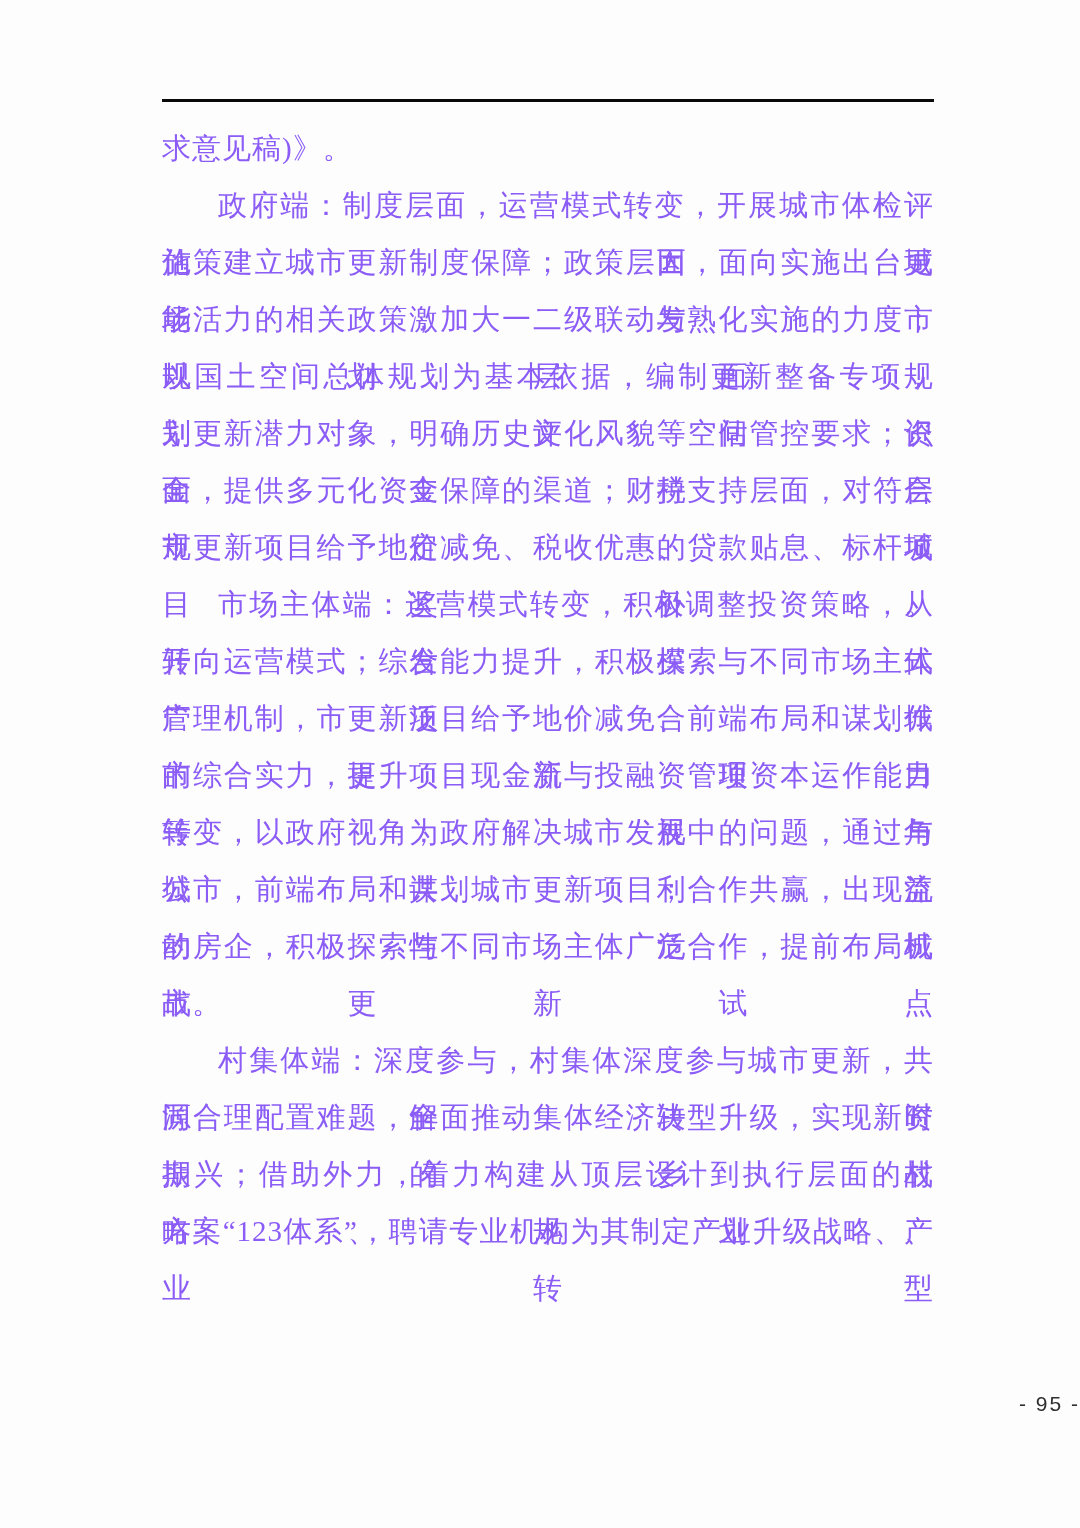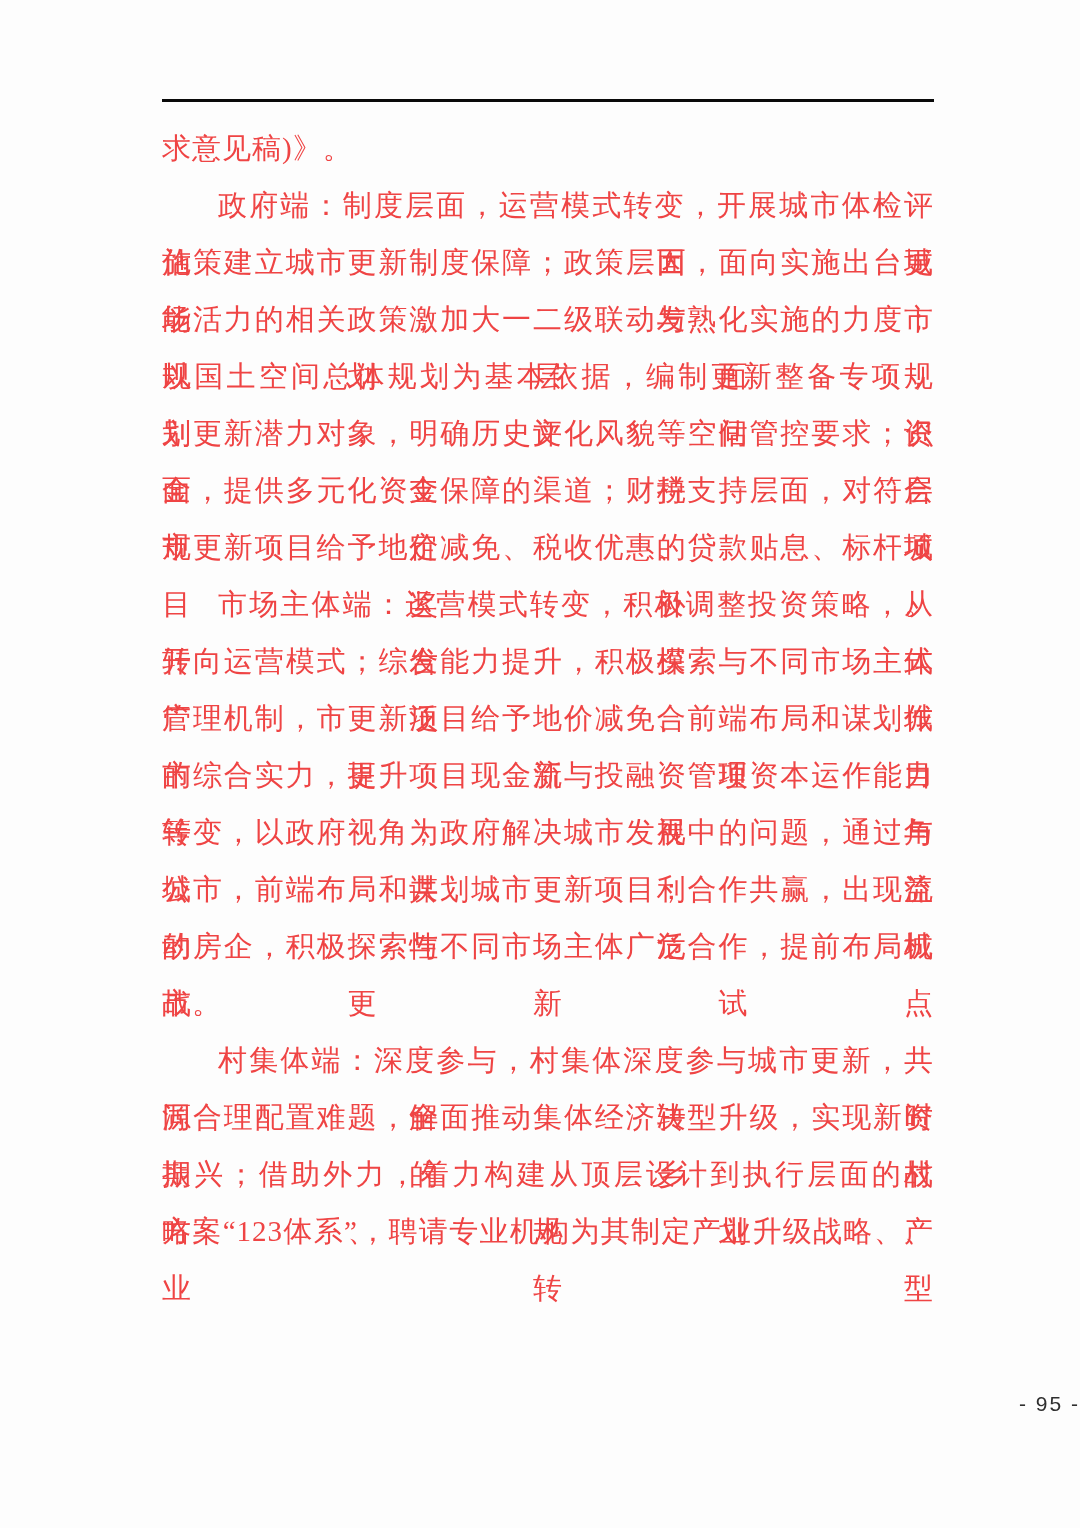--- a/index.html
+++ b/index.html
@@ -29,21 +29,21 @@
   .text-body {
     position: absolute;
     left: 162px;
     top: 120px;
     width: 772px;
   }
   .line {
     height: 57px;
     line-height: 57px;
     font-size: 29px;
-    color: #ef4444;
+    color: #8b5cf6;
     letter-spacing: 1px;
     text-align: justify;
     text-align-last: left;
     white-space: nowrap;
   }
   .line.fill {
     text-align-last: justify;
     white-space: normal;
   }
   .line.indent {

